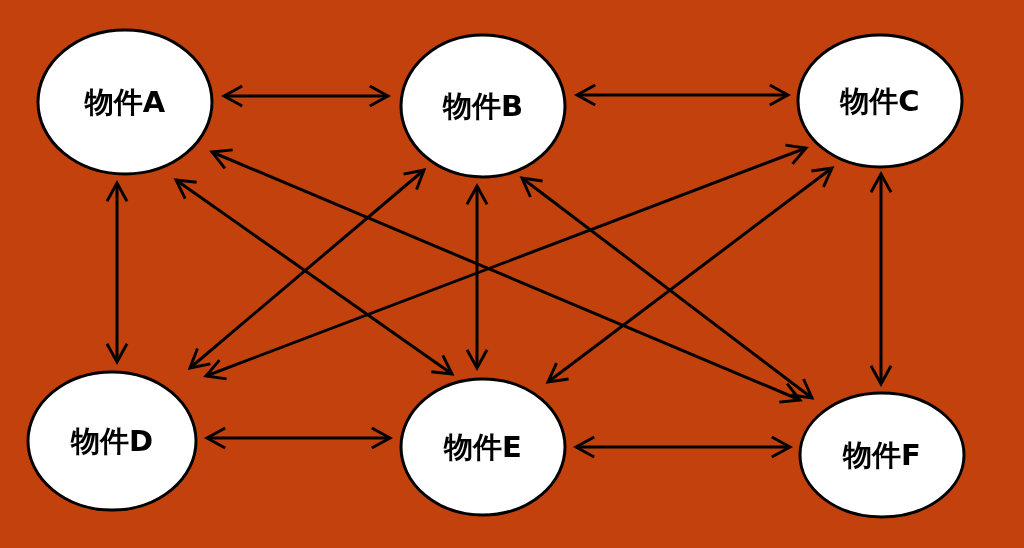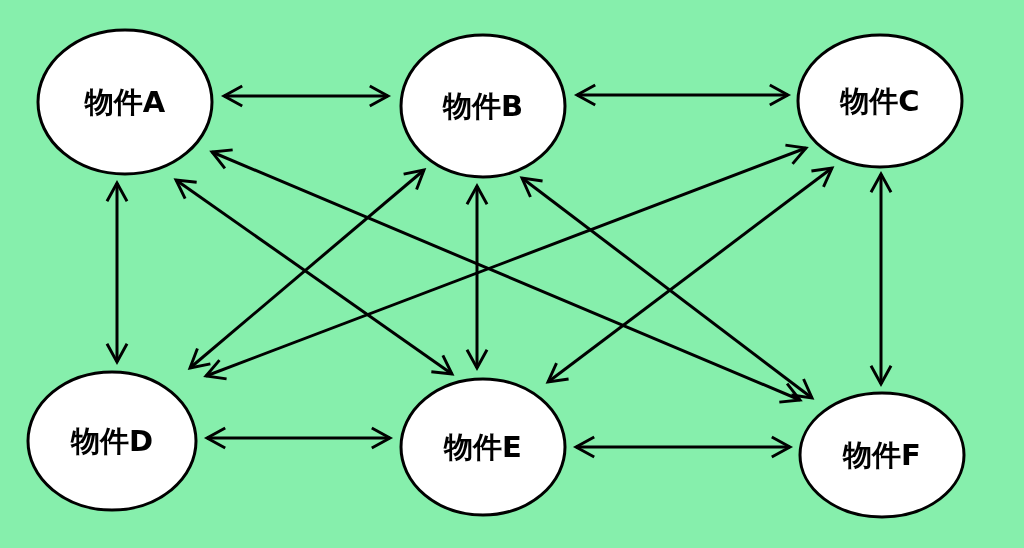--- a/index.html
+++ b/index.html
@@ -4,21 +4,21 @@
 <style>
   html, body {
     margin: 0;
     padding: 0;
     background: #ffffff;
   }
   #stage {
     position: relative;
     width: 1024px;
     height: 548px;
-    background: #86efac;
+    background: #c2410c;
     overflow: hidden;
     text-decoration: underline;
   }
   #diagram-svg {
     display: block;
     width: 1024px;
     height: 548px;
   }
   .node-label {
     font-family: "DejaVu Sans", sans-serif;

